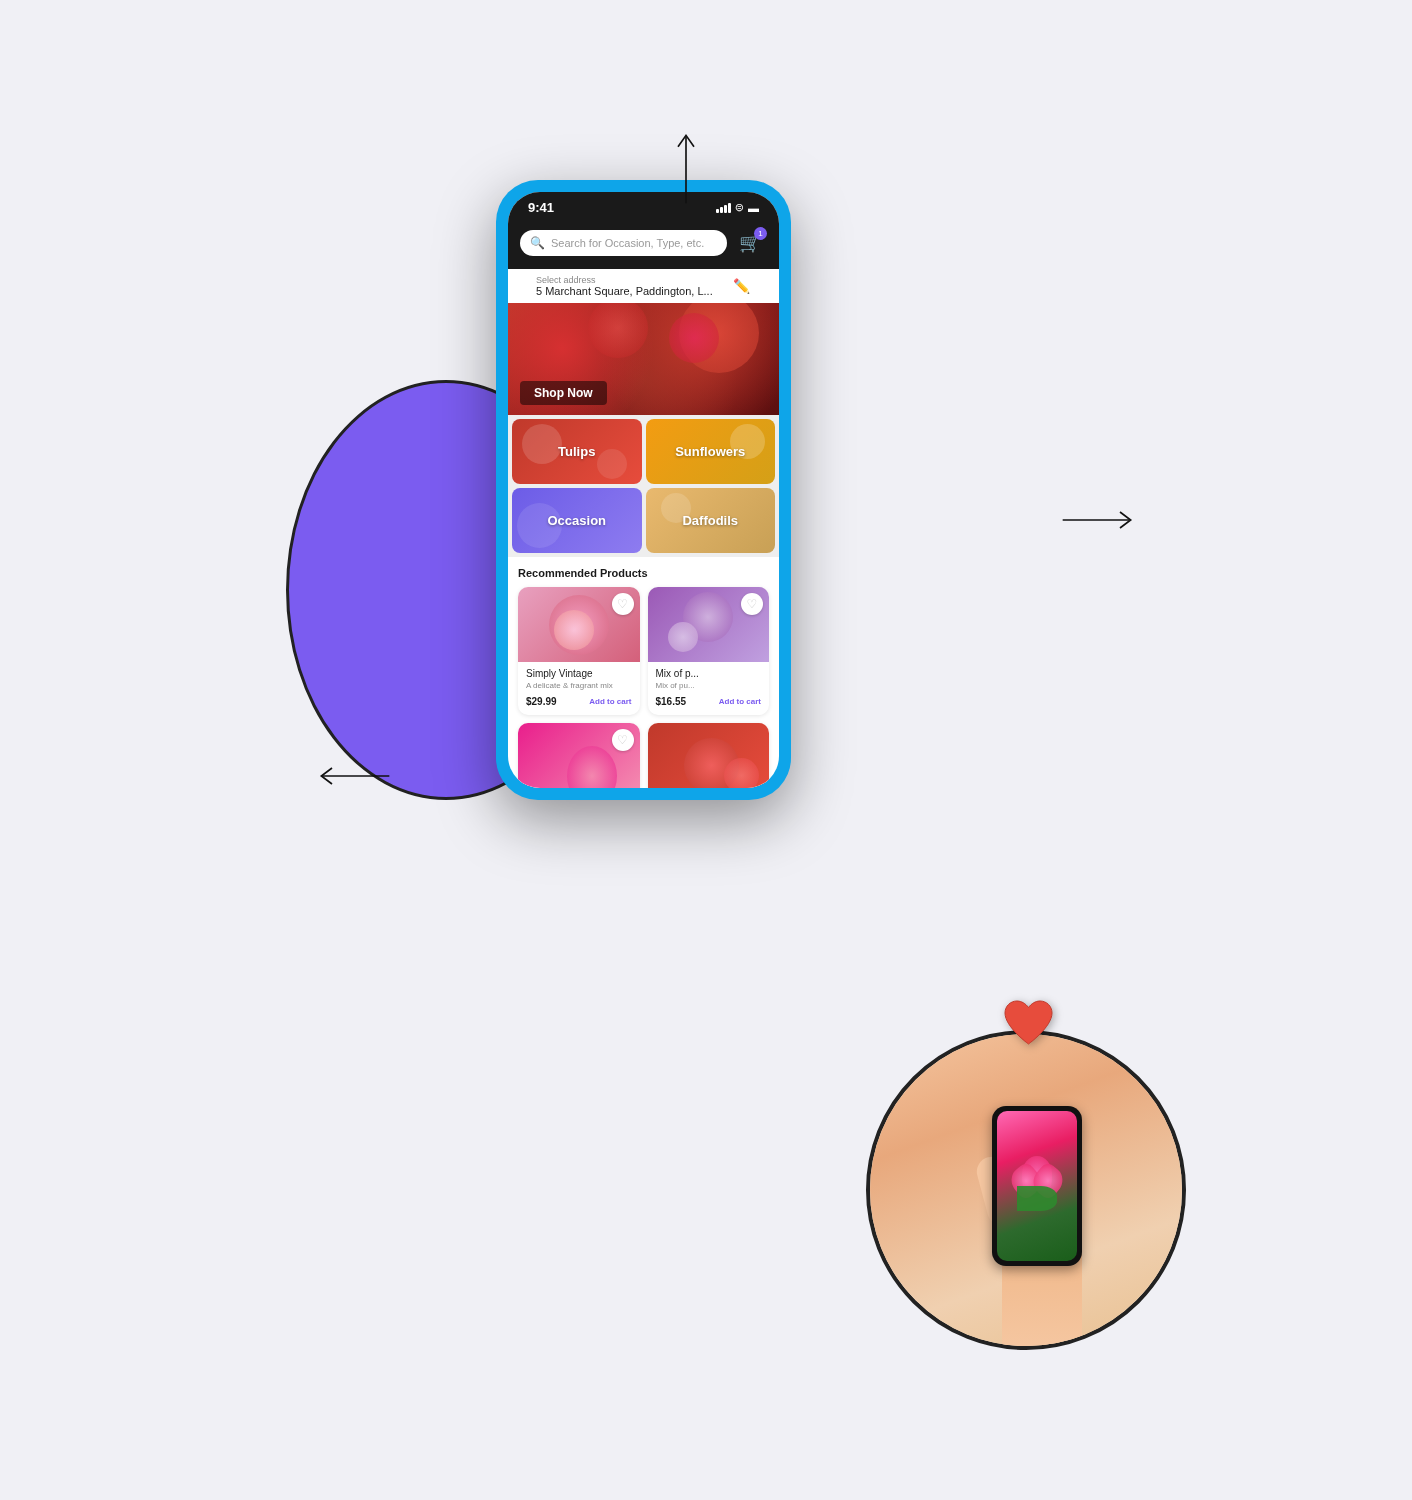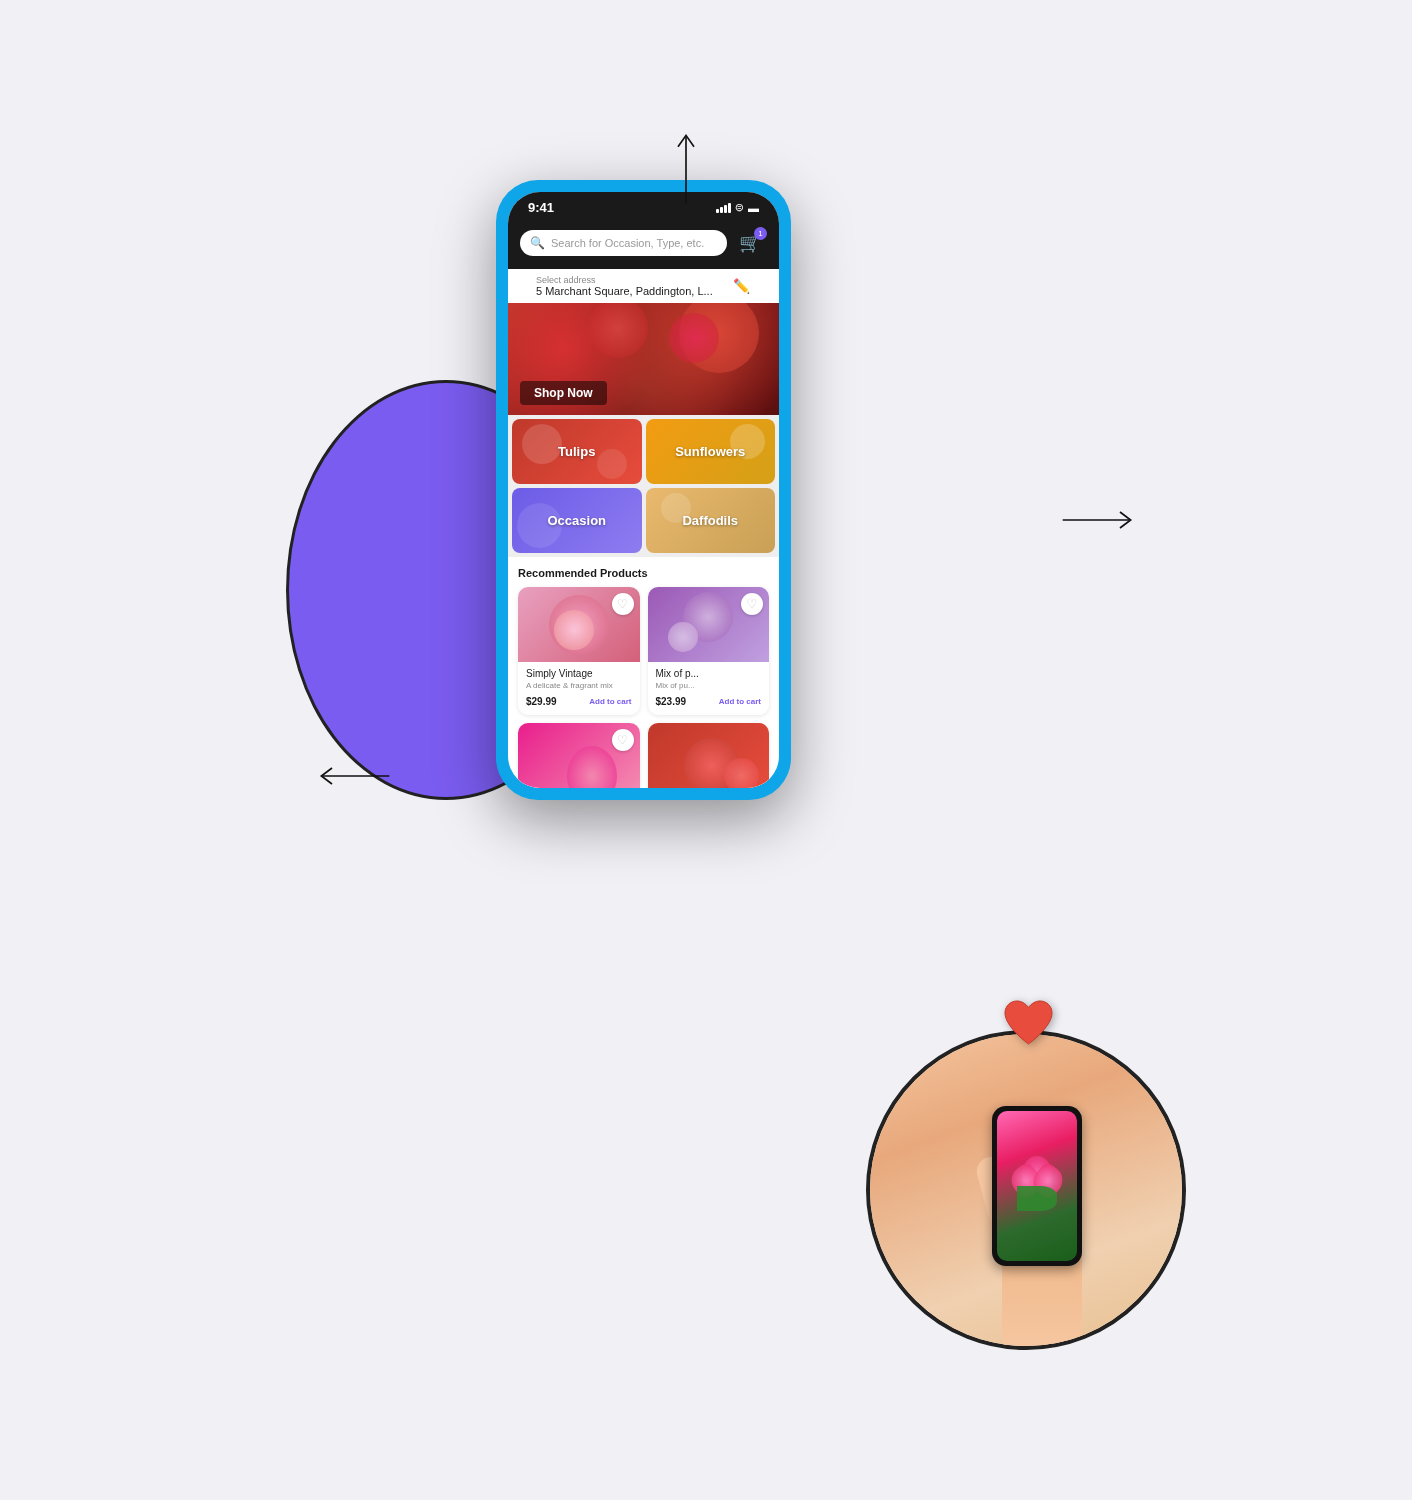--- a/index.html
+++ b/index.html
@@ -554,21 +554,21 @@
             <div class="product-card">
               <div class="product-image purple-flowers">
                 <div style="position:absolute;top:40%;left:50%;transform:translate(-50%,-50%);width:50px;height:50px;background:radial-gradient(circle,#d7bde2,#9b59b6);border-radius:50%;opacity:0.8"></div>
                 <div style="position:absolute;bottom:10px;left:20px;width:30px;height:30px;background:radial-gradient(circle,#e8daef,#c39bd3);border-radius:50%;opacity:0.7"></div>
                 <button class="heart-btn">♡</button>
               </div>
               <div class="product-info">
                 <div class="product-name">Mix of p...</div>
                 <div class="product-desc">Mix of pu...</div>
                 <div class="product-footer">
-                  <span class="product-price">$23.99</span>
+                  <span class="product-price">$16.55</span>
                   <button class="add-to-cart-btn">Add to cart</button>
                 </div>
               </div>
             </div>
 
             <div class="product-card">
               <div class="product-image pink-tulips">
                 <div style="position:absolute;top:30%;left:40%;width:50px;height:60px;background:radial-gradient(ellipse,#f48fb1,#e91e8c);border-radius:50%;opacity:0.8"></div>
                 <button class="heart-btn">♡</button>
               </div>

